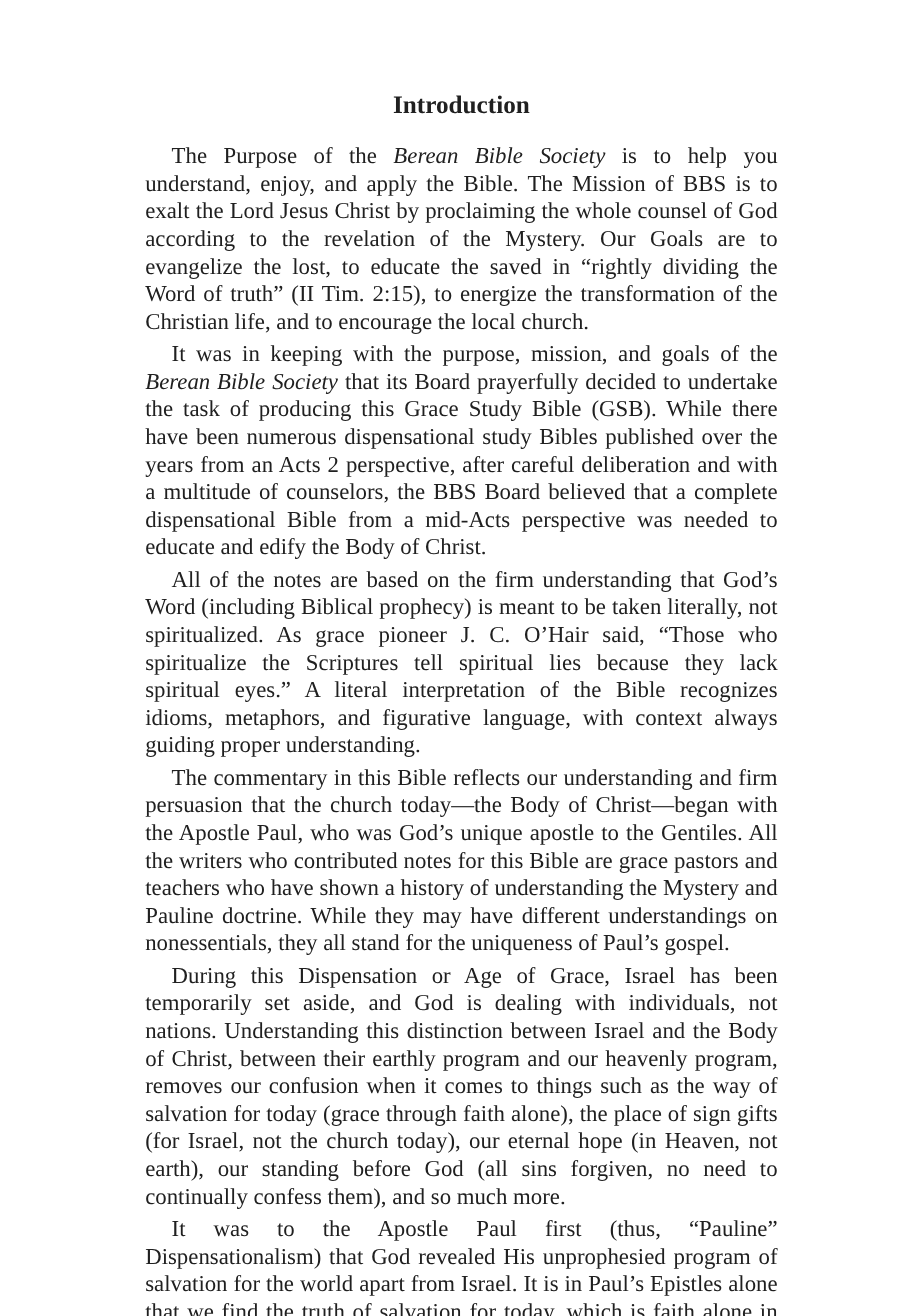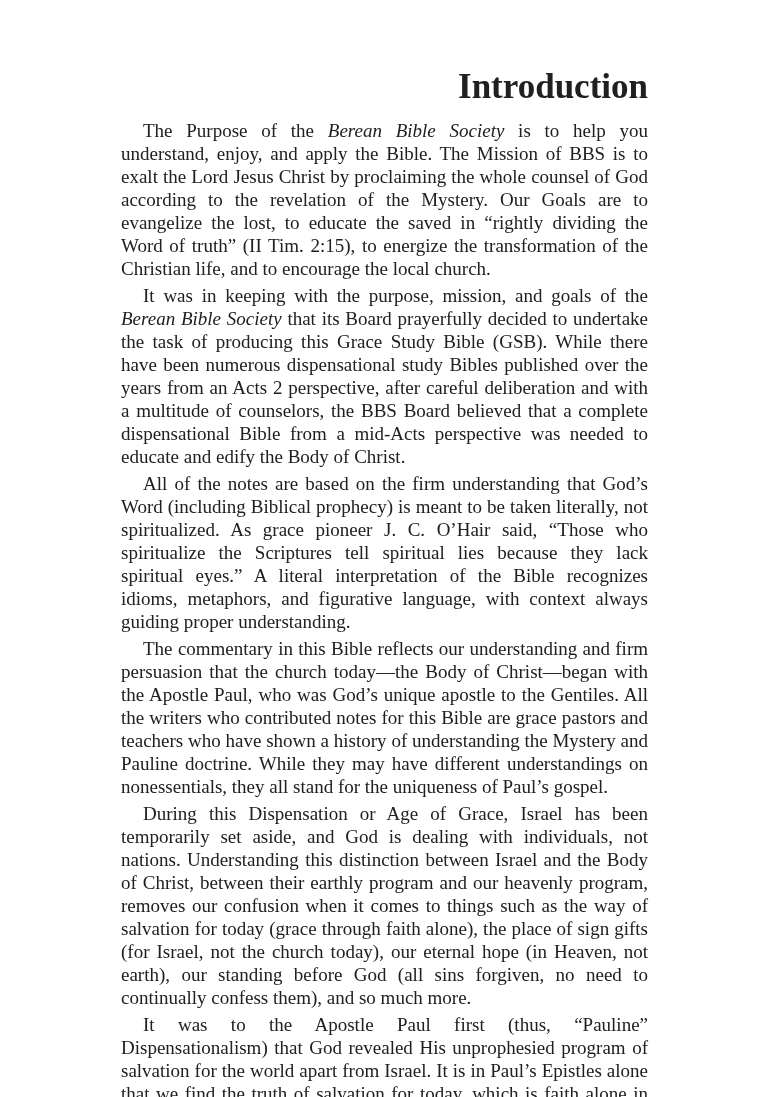--- a/index.html
+++ b/index.html
@@ -20,24 +20,24 @@
     overflow: hidden;
     color: var(--text-color);
   }
   .content {
     position: absolute;
     left: 121px;
     top: 70px;
     width: 527px;
   }
   .title {
-    font-size: 35px;
+    font-size: 21px;
     line-height: 34px;
     font-weight: bold;
-    text-align: right;
+    text-align: center;
     margin: 0 0 15px 0;
     color: var(--text-color);
     font-family: "Liberation Serif", serif;
   }
   .body-paragraph {
     font-size: 19px;
     line-height: 23px;
     text-align: justify;
     text-indent: 22px;
     margin: 0 0 4px 0;

